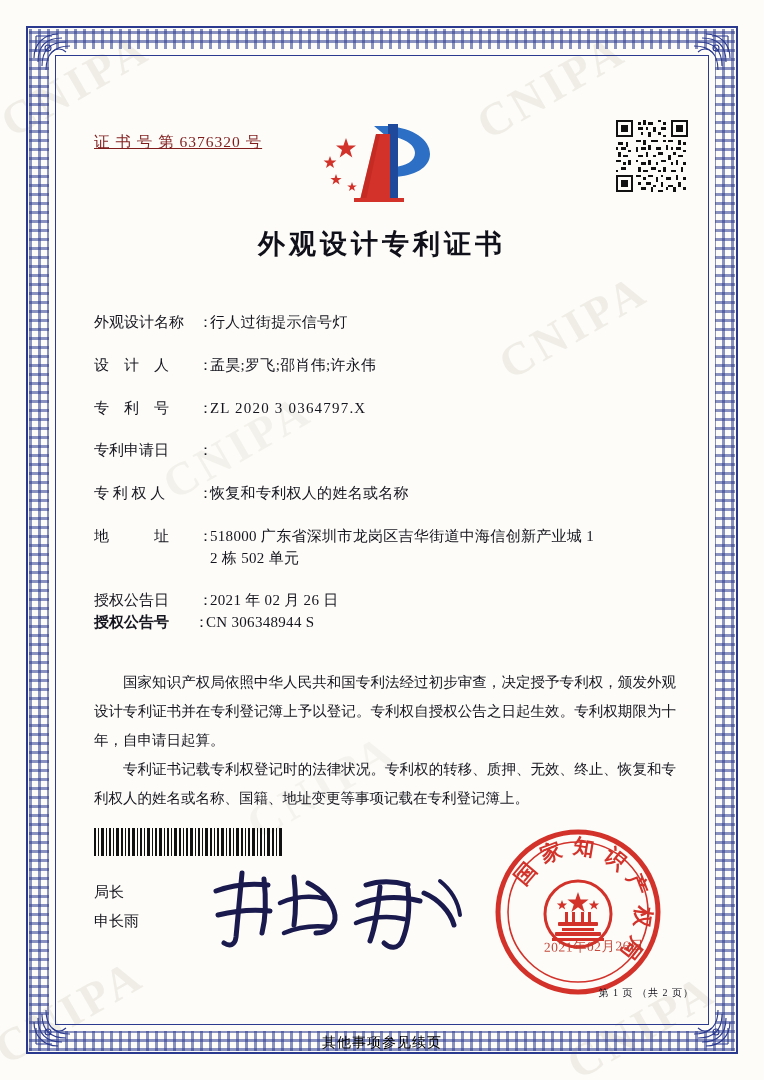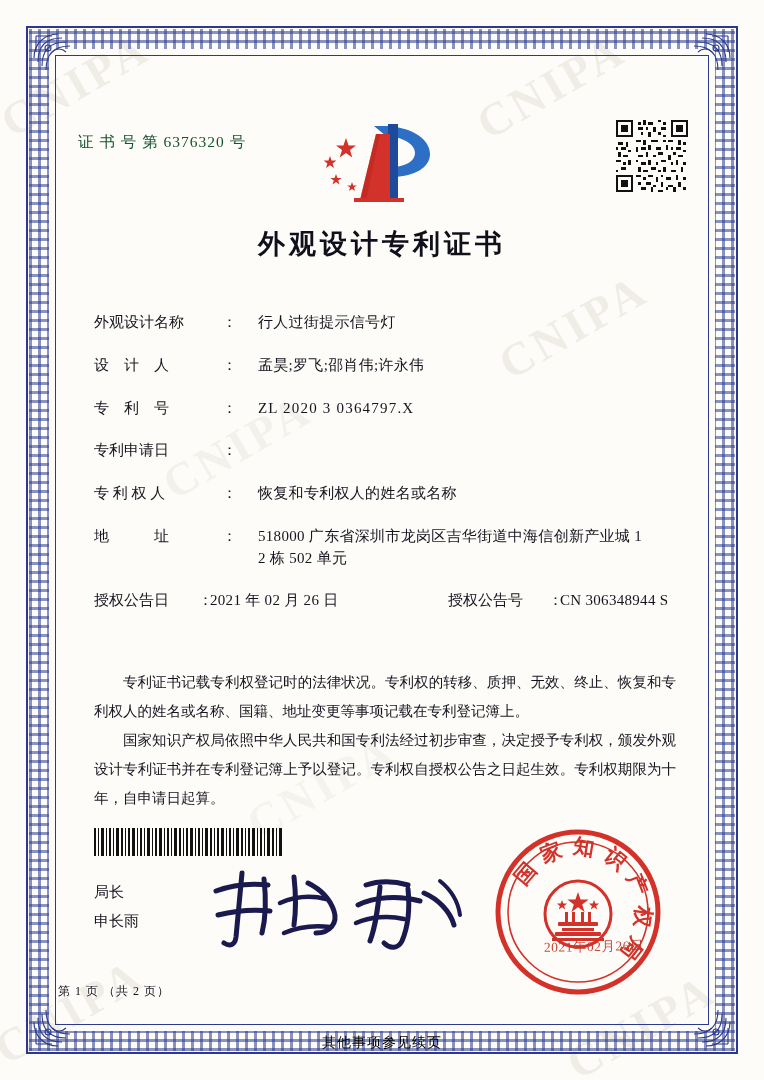--- a/index.html
+++ b/index.html
@@ -91,25 +91,26 @@
   .content {
     position: absolute;
     left: 58px;
     top: 58px;
     width: 648px;
     height: 964px;
   }
 
   .cert-no {
     position: absolute;
-    left: 20px;
+    left: 36px;
     top: 74px;
     font-size: 15.5px;
     letter-spacing: 1px;
-    color: #14532d;
+    color: #7f1d1d;
+    text-decoration: underline;
   }
 
   .qr {
     position: absolute;
     right: 18px;
     top: 62px;
     width: 72px;
     height: 72px;
   }
 
@@ -141,43 +142,43 @@
     top: 254px;
     right: 28px;
     font-size: 15px;
     color: #15151f;
   }
   .field-row {
     display: flex;
     align-items: flex-start;
     margin-bottom: 21px;
     line-height: 1.45;
-    gap: 24px;
   }
   .field-label {
     width: 104px;
     flex: none;
     letter-spacing: 0px;
     white-space: nowrap;
   }
   .field-colon { width: 12px; flex: none; }
   .field-value {
     flex: 1;
     letter-spacing: 0.3px;
   }
   .field-value.mono-ish {
     letter-spacing: 1.2px;
   }
   .two-col {
     display: flex;
     align-items: flex-start;
+    flex-direction: column;
   }
   .two-col .left-part { width: 330px; flex: none; display: flex; }
   .two-col .right-part { flex: 1; display: flex; }
-  .right-part .field-label { width: 100px; }
+  .right-part .field-label { width: 100px; font-weight: bold; }
 
   .body-text {
     position: absolute;
     left: 36px;
     right: 30px;
     top: 610px;
     font-size: 14.5px;
     line-height: 2.0;
     color: #15151f;
     text-align: justify;
@@ -223,24 +224,24 @@
     font-size: 13.5px;
     color: #c0392b;
     letter-spacing: 0.5px;
     transform: rotate(-1deg);
     opacity: 0.92;
   }
 
   .page-num {
     position: absolute;
     left: 0;
-    right: 0;
+    right: 12px;
     bottom: 22px;
-    text-align: left;
-    font-size: 12px;
+    text-align: right;
+    font-size: 10px;
     color: #15151f;
     letter-spacing: 1px;
   }
 
   .footer-note {
     position: absolute;
     left: 0;
     right: 0;
     top: 1034px;
     text-align: center;
@@ -497,22 +498,22 @@
       <span class="right-part">
         <span class="field-label">授权公告号</span>
         <span class="field-colon">：</span>
         <span class="field-value">CN 306348944 S</span>
       </span>
     </div>
 
   </div>
 
   <div class="body-text">
+    <p>国家知识产权局依照中华人民共和国专利法经过初步审查，决定授予专利权，颁发外观设计专利证书并在专利登记簿上予以登记。专利权自授权公告之日起生效。专利权期限为十年，自申请日起算。</p>
     <p>专利证书记载专利权登记时的法律状况。专利权的转移、质押、无效、终止、恢复和专利权人的姓名或名称、国籍、地址变更等事项记载在专利登记簿上。</p>
-    <p>国家知识产权局依照中华人民共和国专利法经过初步审查，决定授予专利权，颁发外观设计专利证书并在专利登记簿上予以登记。专利权自授权公告之日起生效。专利权期限为十年，自申请日起算。</p>
   </div>
 
   <div class="barcode">
     <svg width="190" height="28" viewBox="0 0 190 28" shape-rendering="crispEdges">
       <g fill="#111">
         <rect x="0" y="0" width="2" height="28"></rect>
           <rect x="4" y="0" width="1" height="28"></rect>
         <rect x="7" y="0" width="3" height="28"></rect>
           <rect x="12" y="0" width="1" height="28"></rect>
         <rect x="15" y="0" width="2" height="28"></rect>

